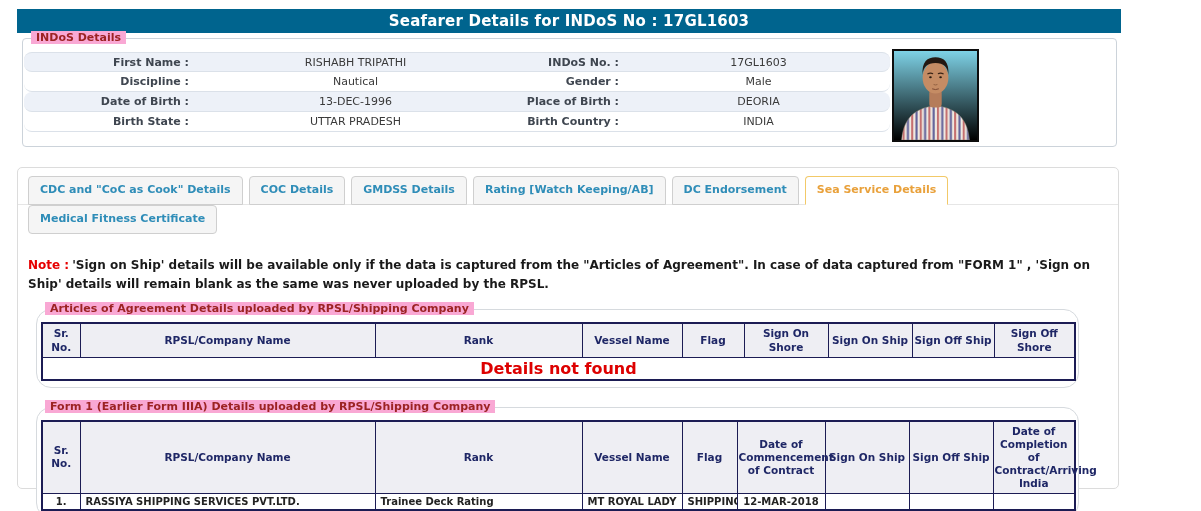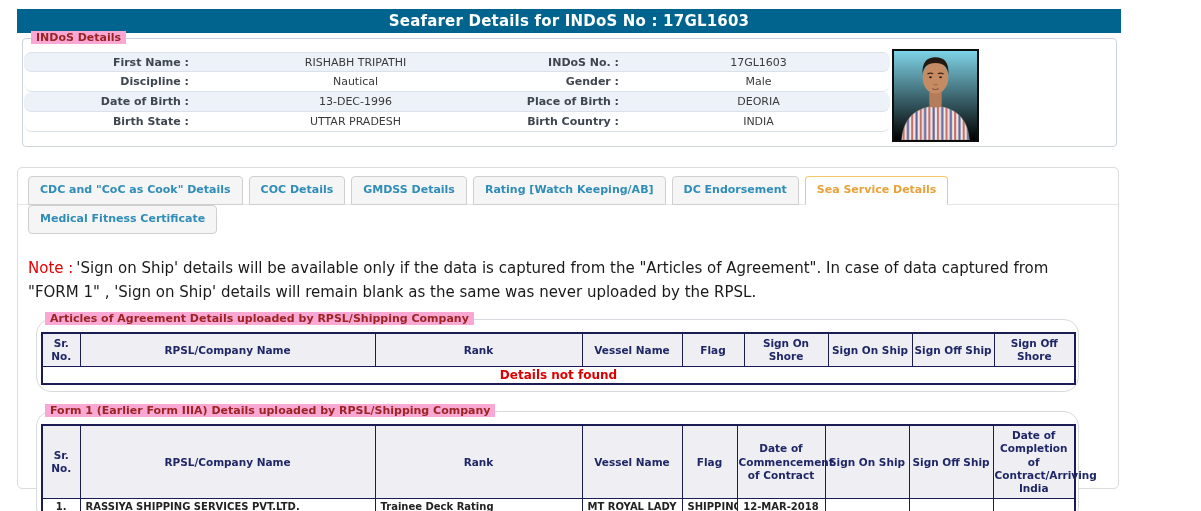--- a/index.html
+++ b/index.html
@@ -59,21 +59,21 @@
   }
   .tab.active {
     background:#fff; color:#e9a13b; border-color:#f2c968; border-bottom-color:#fff;
   }
   .tabrow2 { margin-top:0; border-bottom:none; }
   .tabrow2 .tab { margin-bottom:0; border-radius:4px 4px 4px 4px; }
 
   
   .note {
     margin:22px 10px 0 10px; width:1072px;
-    font-size:15px; font-weight:normal; color:#1a1a1a; line-height:1.6;
+    font-size:12px; font-weight:bold; color:#1a1a1a; line-height:1.6;
   }
   .note .red { color:#e60000; margin-right:3px; }
 
   
   .fs-table {
     position:relative; border:1px solid #d6dade; border-radius:15px;
     margin-left:18px; width:1043px; padding:12px 4px 6px 4px; background:#fff;
   }
   .fs-articles { margin-top:15px; }
   .fs-form1 { margin-top:19px; }
@@ -84,21 +84,21 @@
   table.grid th {
     border:1px solid #1c1c54; background:#eeeef3; color:#1f2766;
     font-size:10.5px; font-weight:bold; text-align:center; vertical-align:middle;
     white-space:pre-line; line-height:1.25; padding:3px 1px;
   }
   table.grid td {
     border:1px solid #1c1c54; font-size:10px; font-weight:bold; color:#232323;
     padding:2px 5px; height:15px; overflow:hidden; white-space:nowrap;
   }
   td.ctr { text-align:center; }
-  tr.empty-msg td { text-align:center; color:#dd0000; font-size:12px; padding:1px; }
+  tr.empty-msg td { text-align:center; color:#dd0000; font-size:16px; padding:1px; }
 </style>
 </head>
 <body>
 
 <div class="titlebar">Seafarer Details for INDoS No : 17GL1603</div>
 
 <div class="fieldset fs-indos">
   <span class="legend">INDoS Details</span>
   <div class="indos-rows">
     <div class="irow alt">

